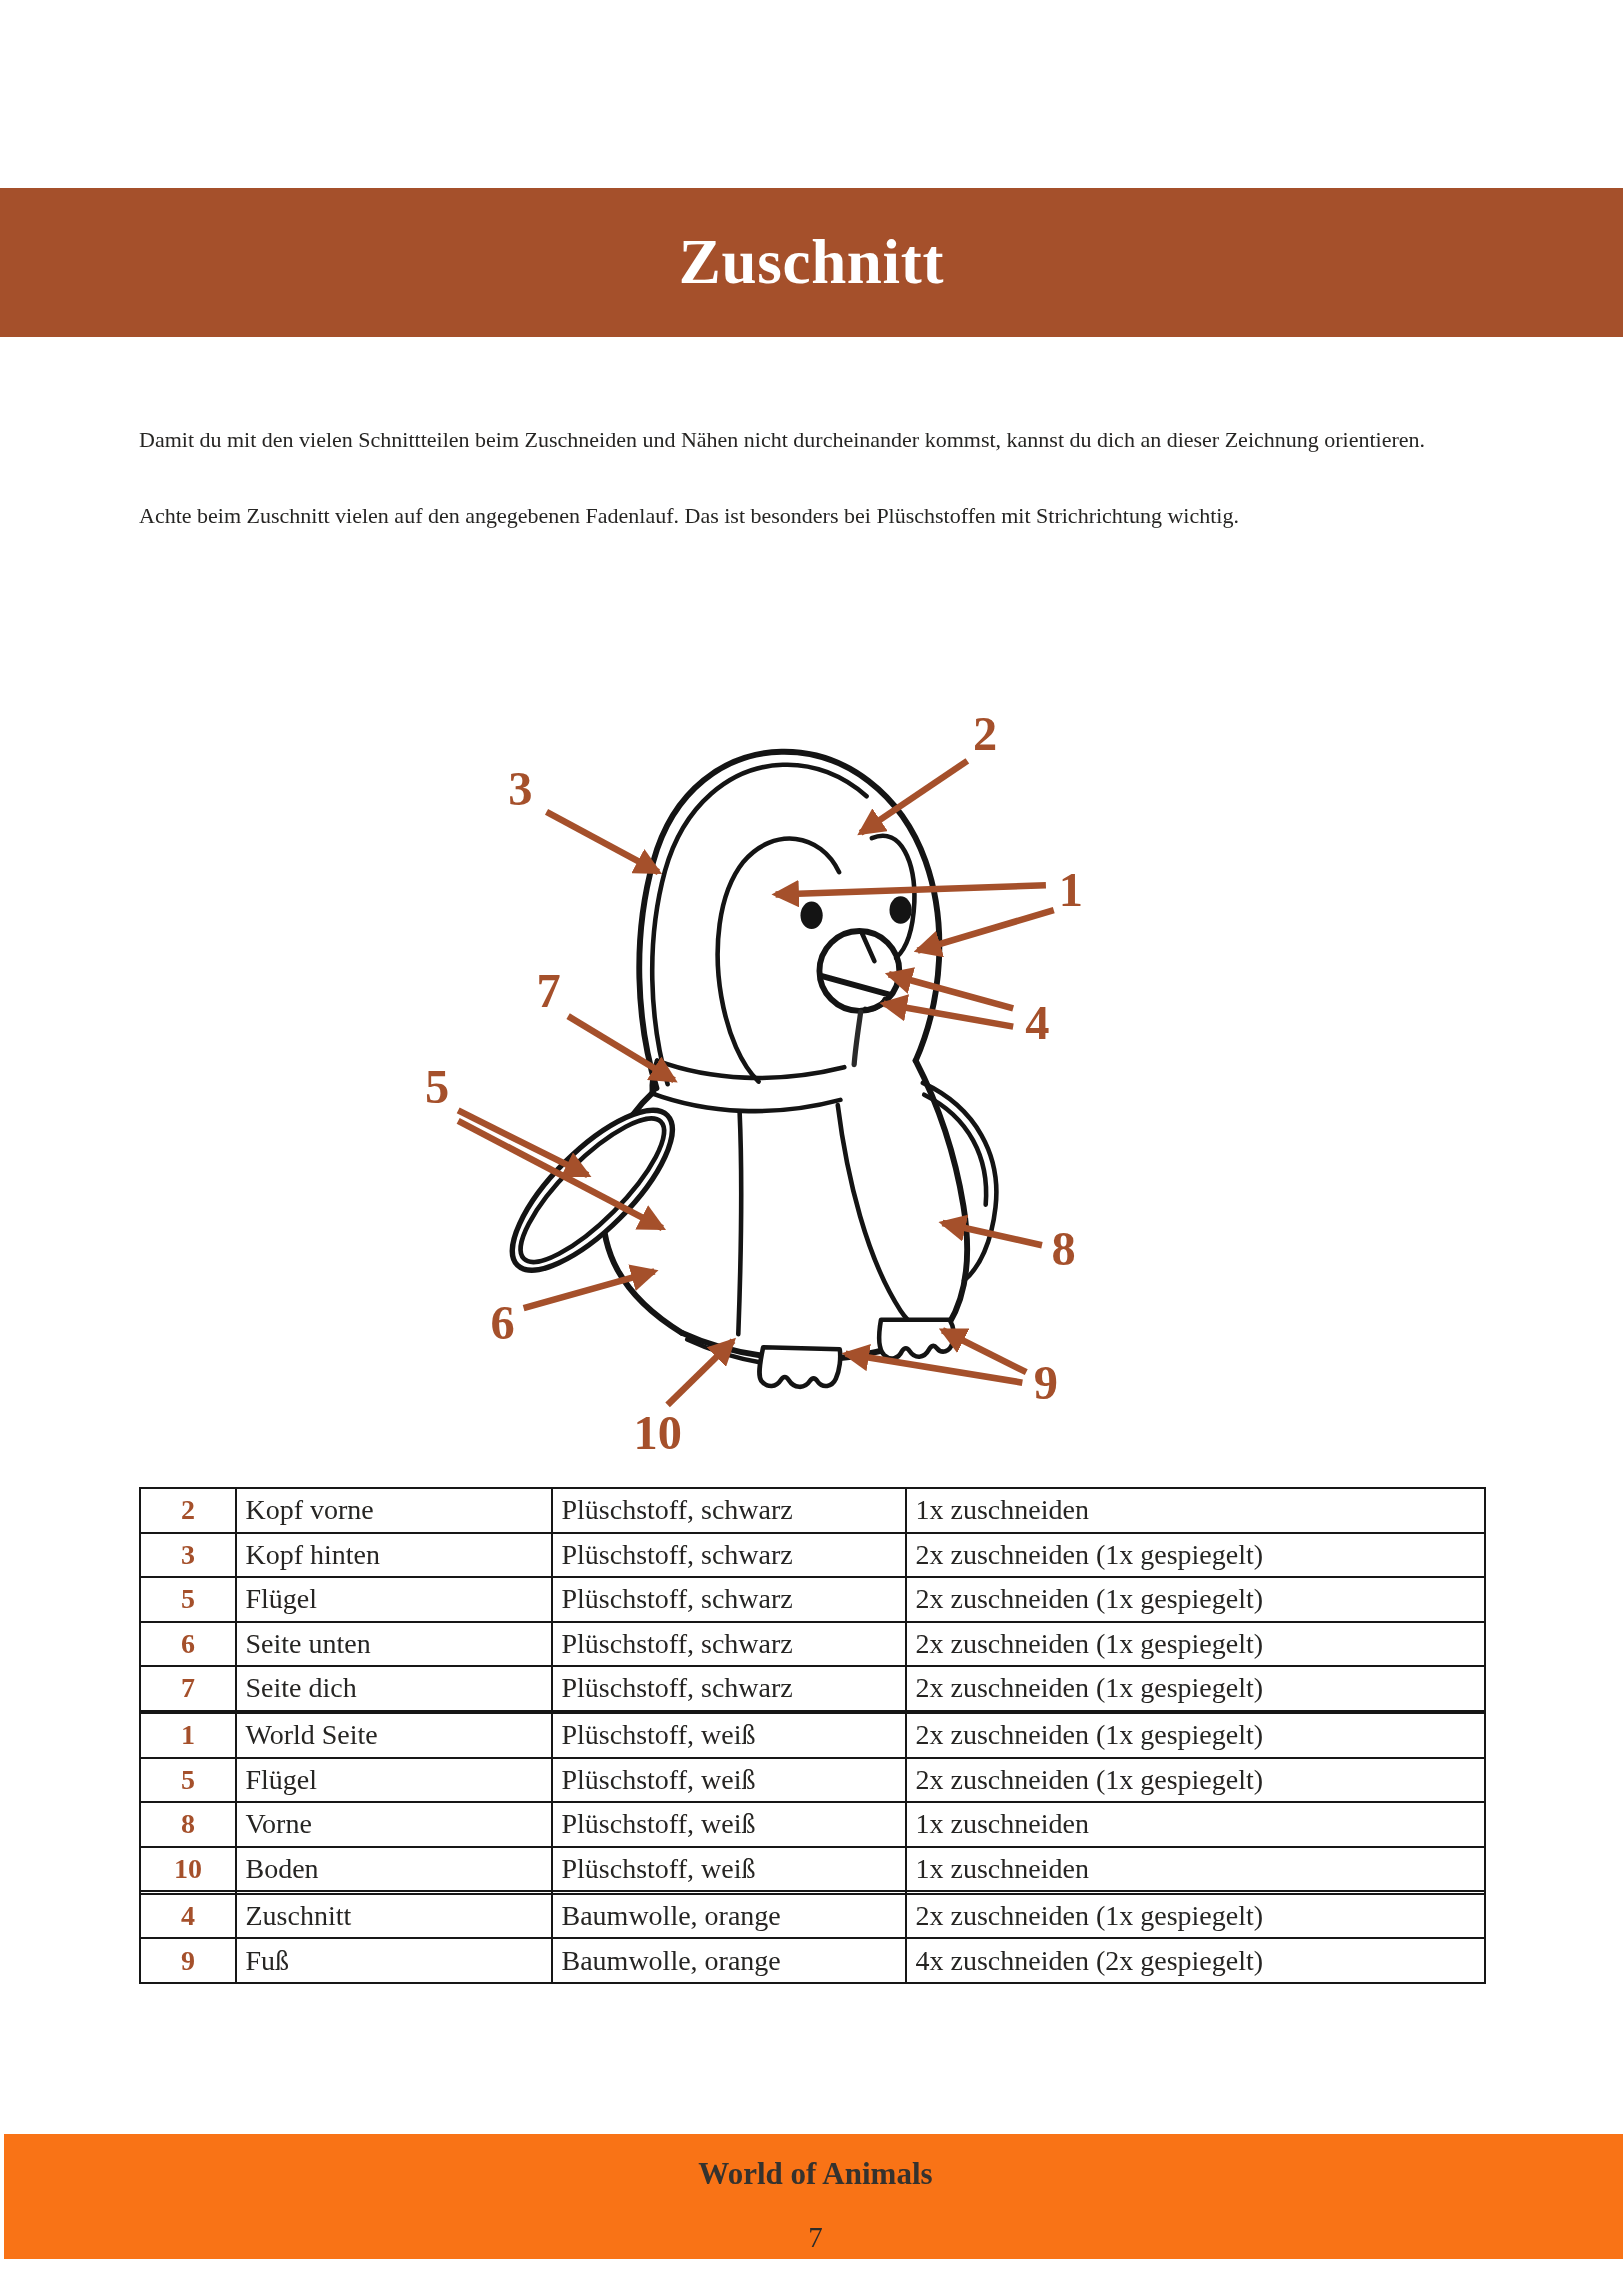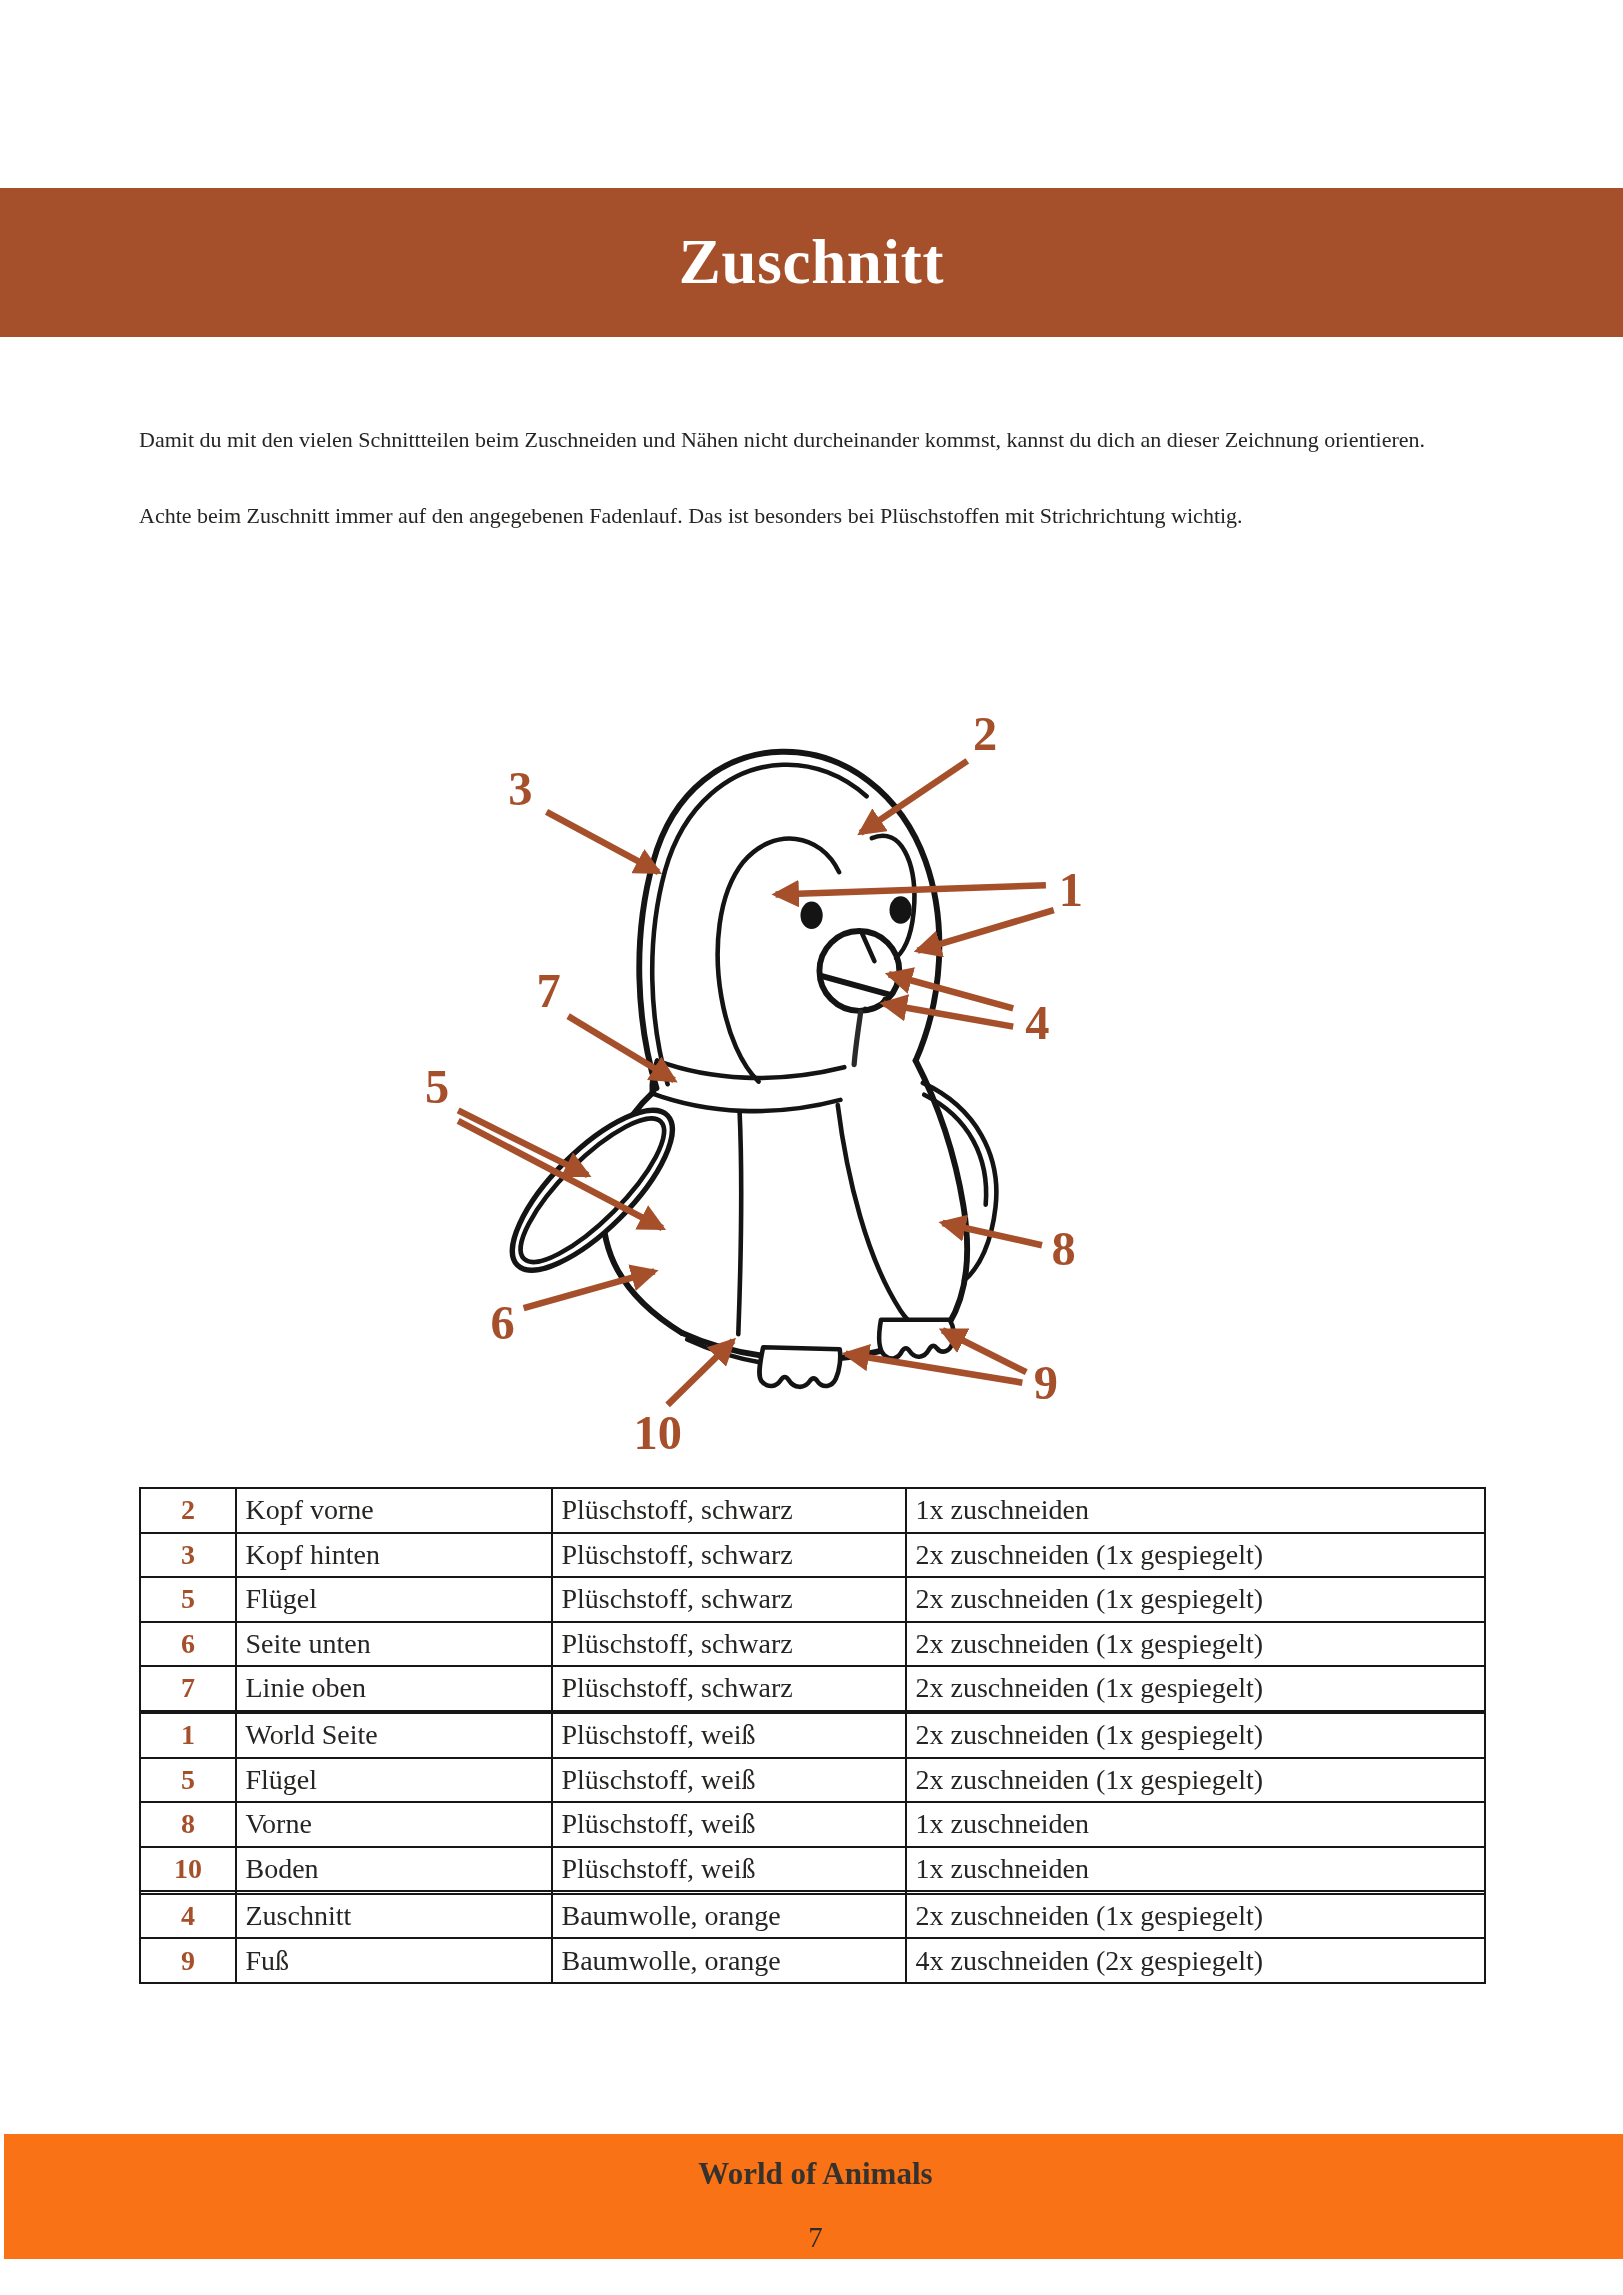--- a/index.html
+++ b/index.html
@@ -67,21 +67,21 @@
 <body>
 
 <div class="page">
 
   <header class="band">
     <h1>Zuschnitt</h1>
   </header>
 
   <section class="intro">
     <p class="p1">Damit du mit den vielen Schnittteilen beim Zuschneiden und Nähen nicht durcheinander kommst, kannst du dich an dieser Zeichnung orientieren.</p>
-    <p class="p2">Achte beim Zuschnitt immer auf den angegebenen Fadenlauf. Das ist besonders bei Plüschstoffen mit Strichrichtung wichtig.</p>
+    <p class="p2">Achte beim Zuschnitt vielen auf den angegebenen Fadenlauf. Das ist besonders bei Plüschstoffen mit Strichrichtung wichtig.</p>
   </section>
 
   <div class="diagram">
     <svg viewBox="550 1040 1450 1320" xmlns="http://www.w3.org/2000/svg">
       <defs>
         <marker id="ah" viewBox="0 0 10 10" refX="8.5" refY="5" markerWidth="4.2" markerHeight="4.2" orient="auto-start-reverse">
           <path d="M0,0 L10,5 L0,10 z" fill="#a5502b"></path>
         </marker>
       </defs>
 
@@ -183,21 +183,21 @@
 
         <tr>
           <td class="num">6</td>
           <td class="part">Seite unten</td>
           <td class="mat">Plüschstoff, schwarz</td>
           <td class="cutn">2x zuschneiden (1x gespiegelt)</td>
         </tr>
 
         <tr>
           <td class="num">7</td>
-          <td class="part">Linie oben</td>
+          <td class="part">Seite dich</td>
           <td class="mat">Plüschstoff, schwarz</td>
           <td class="cutn">2x zuschneiden (1x gespiegelt)</td>
         </tr>
 
         <tr>
           <td class="num"></td>
           <td class="part"></td>
           <td class="mat"></td>
           <td class="cutn"></td>
         </tr>

